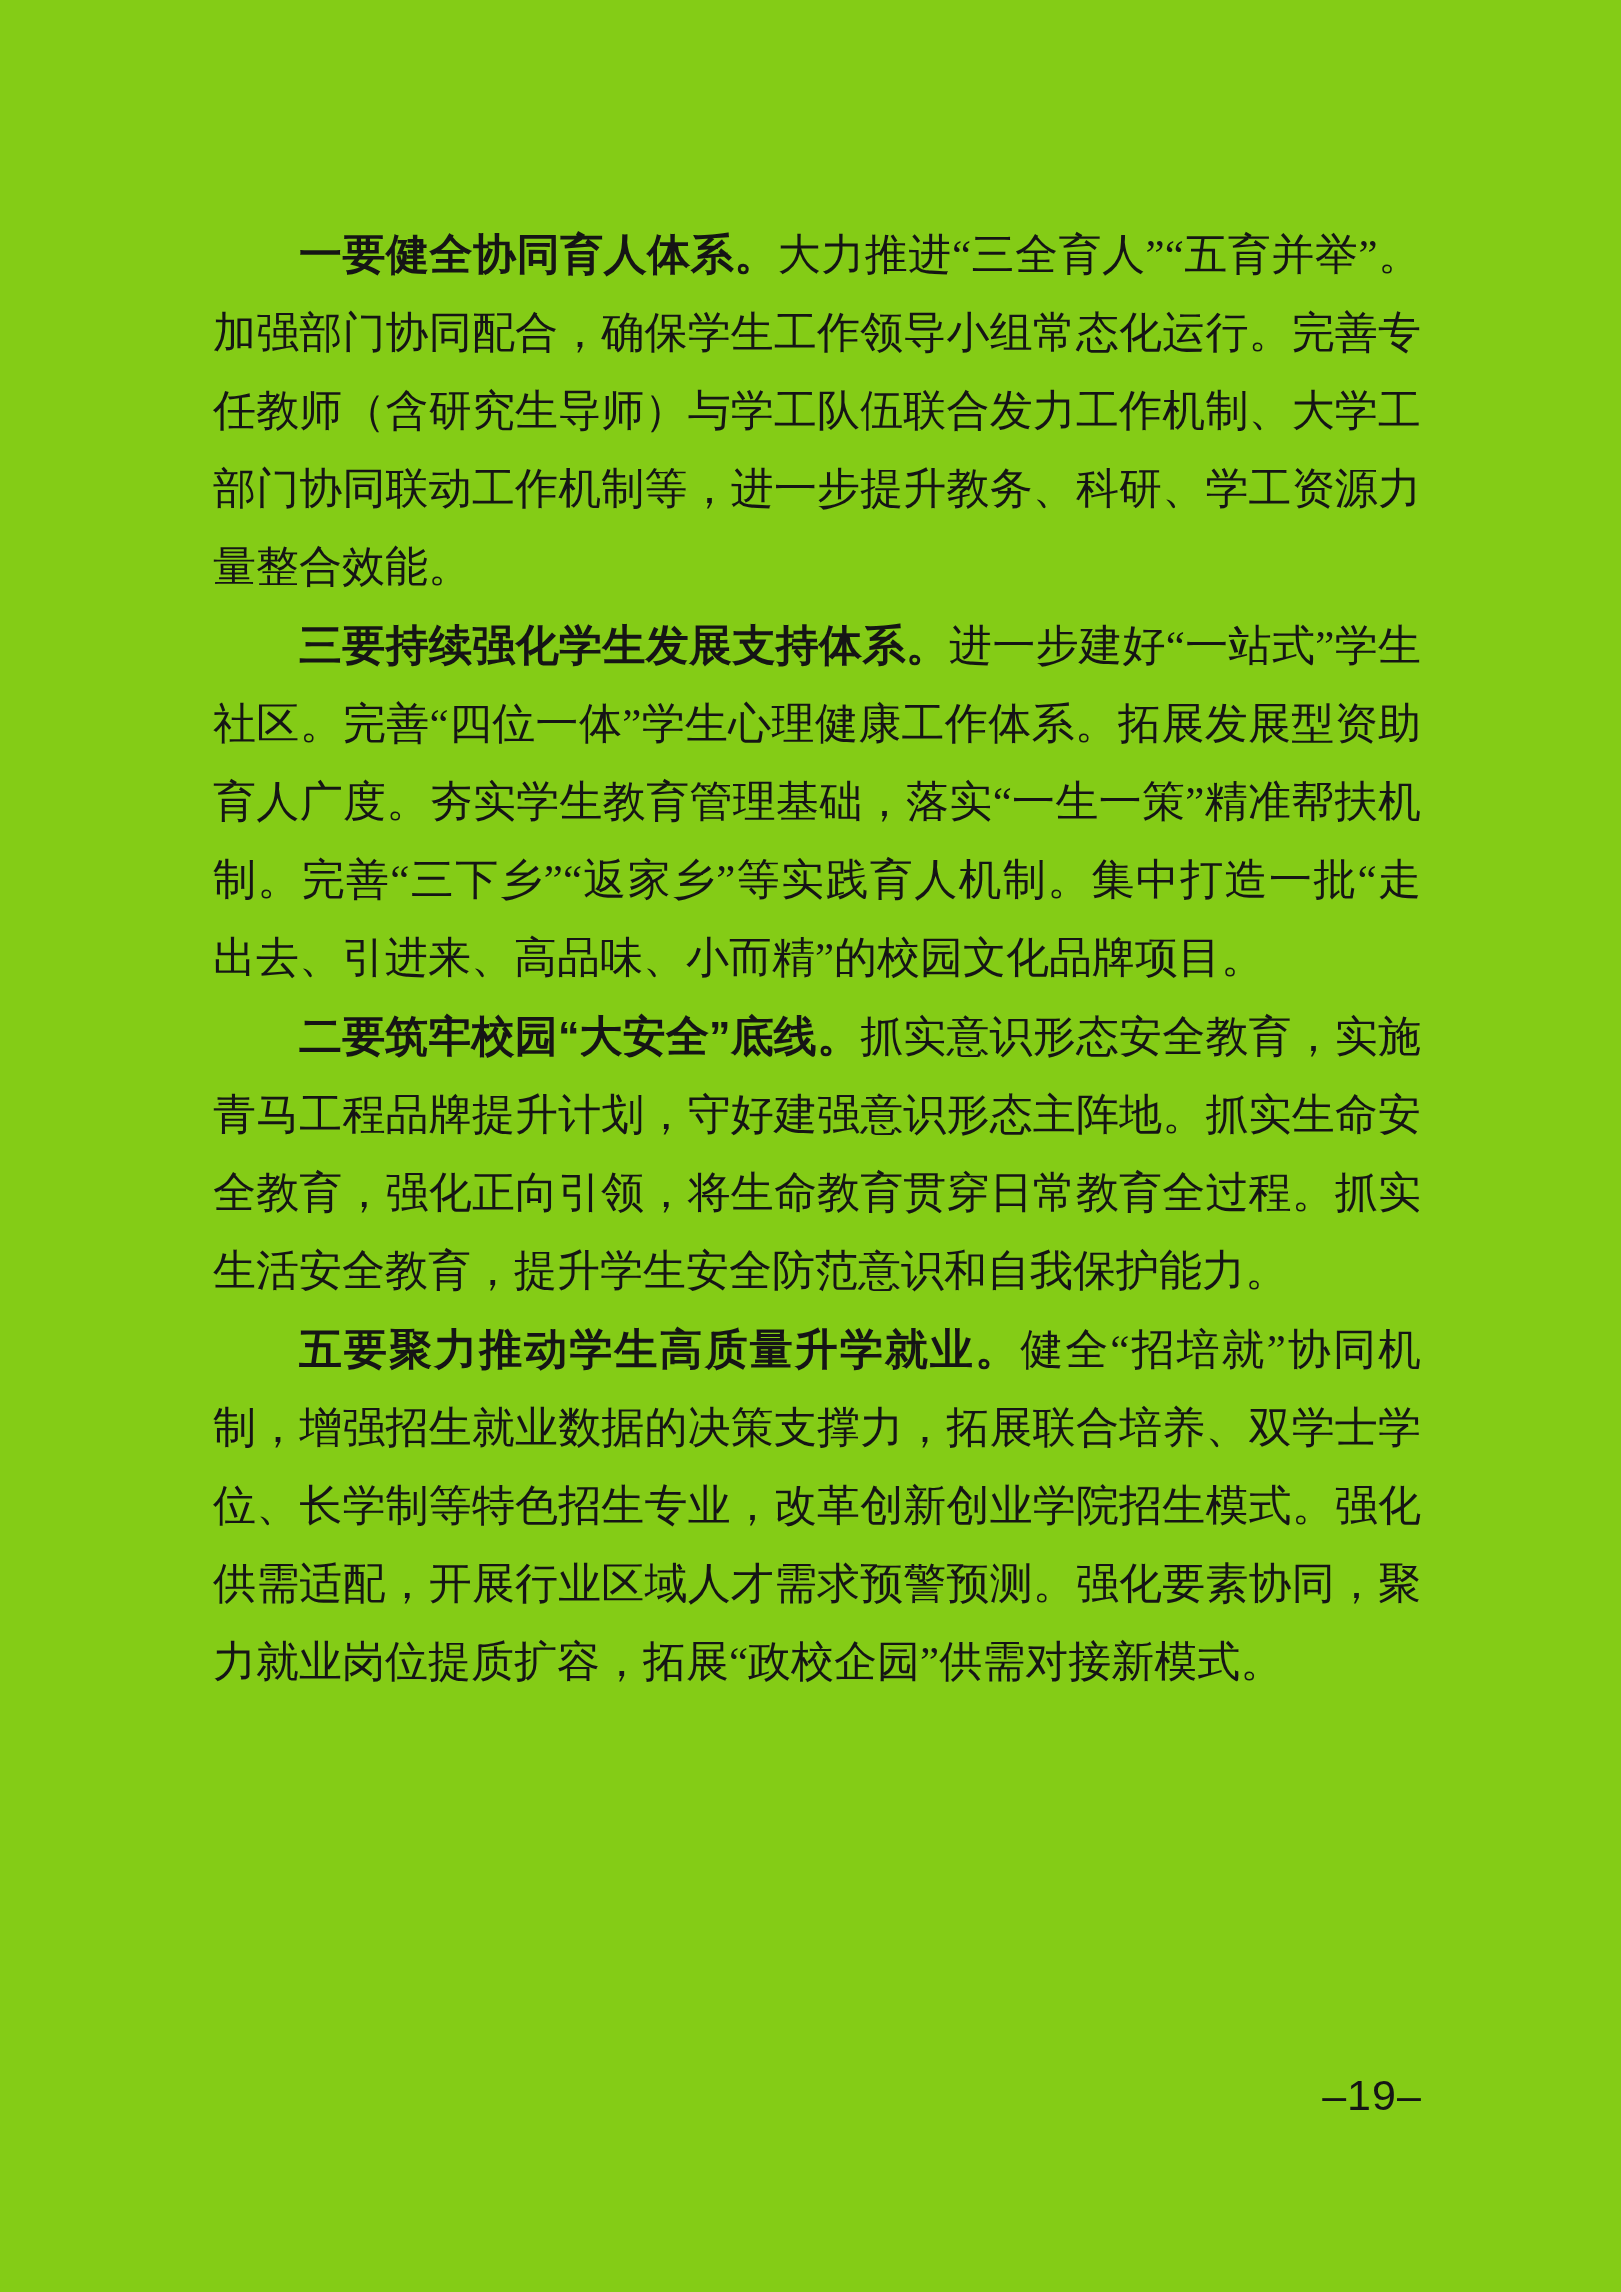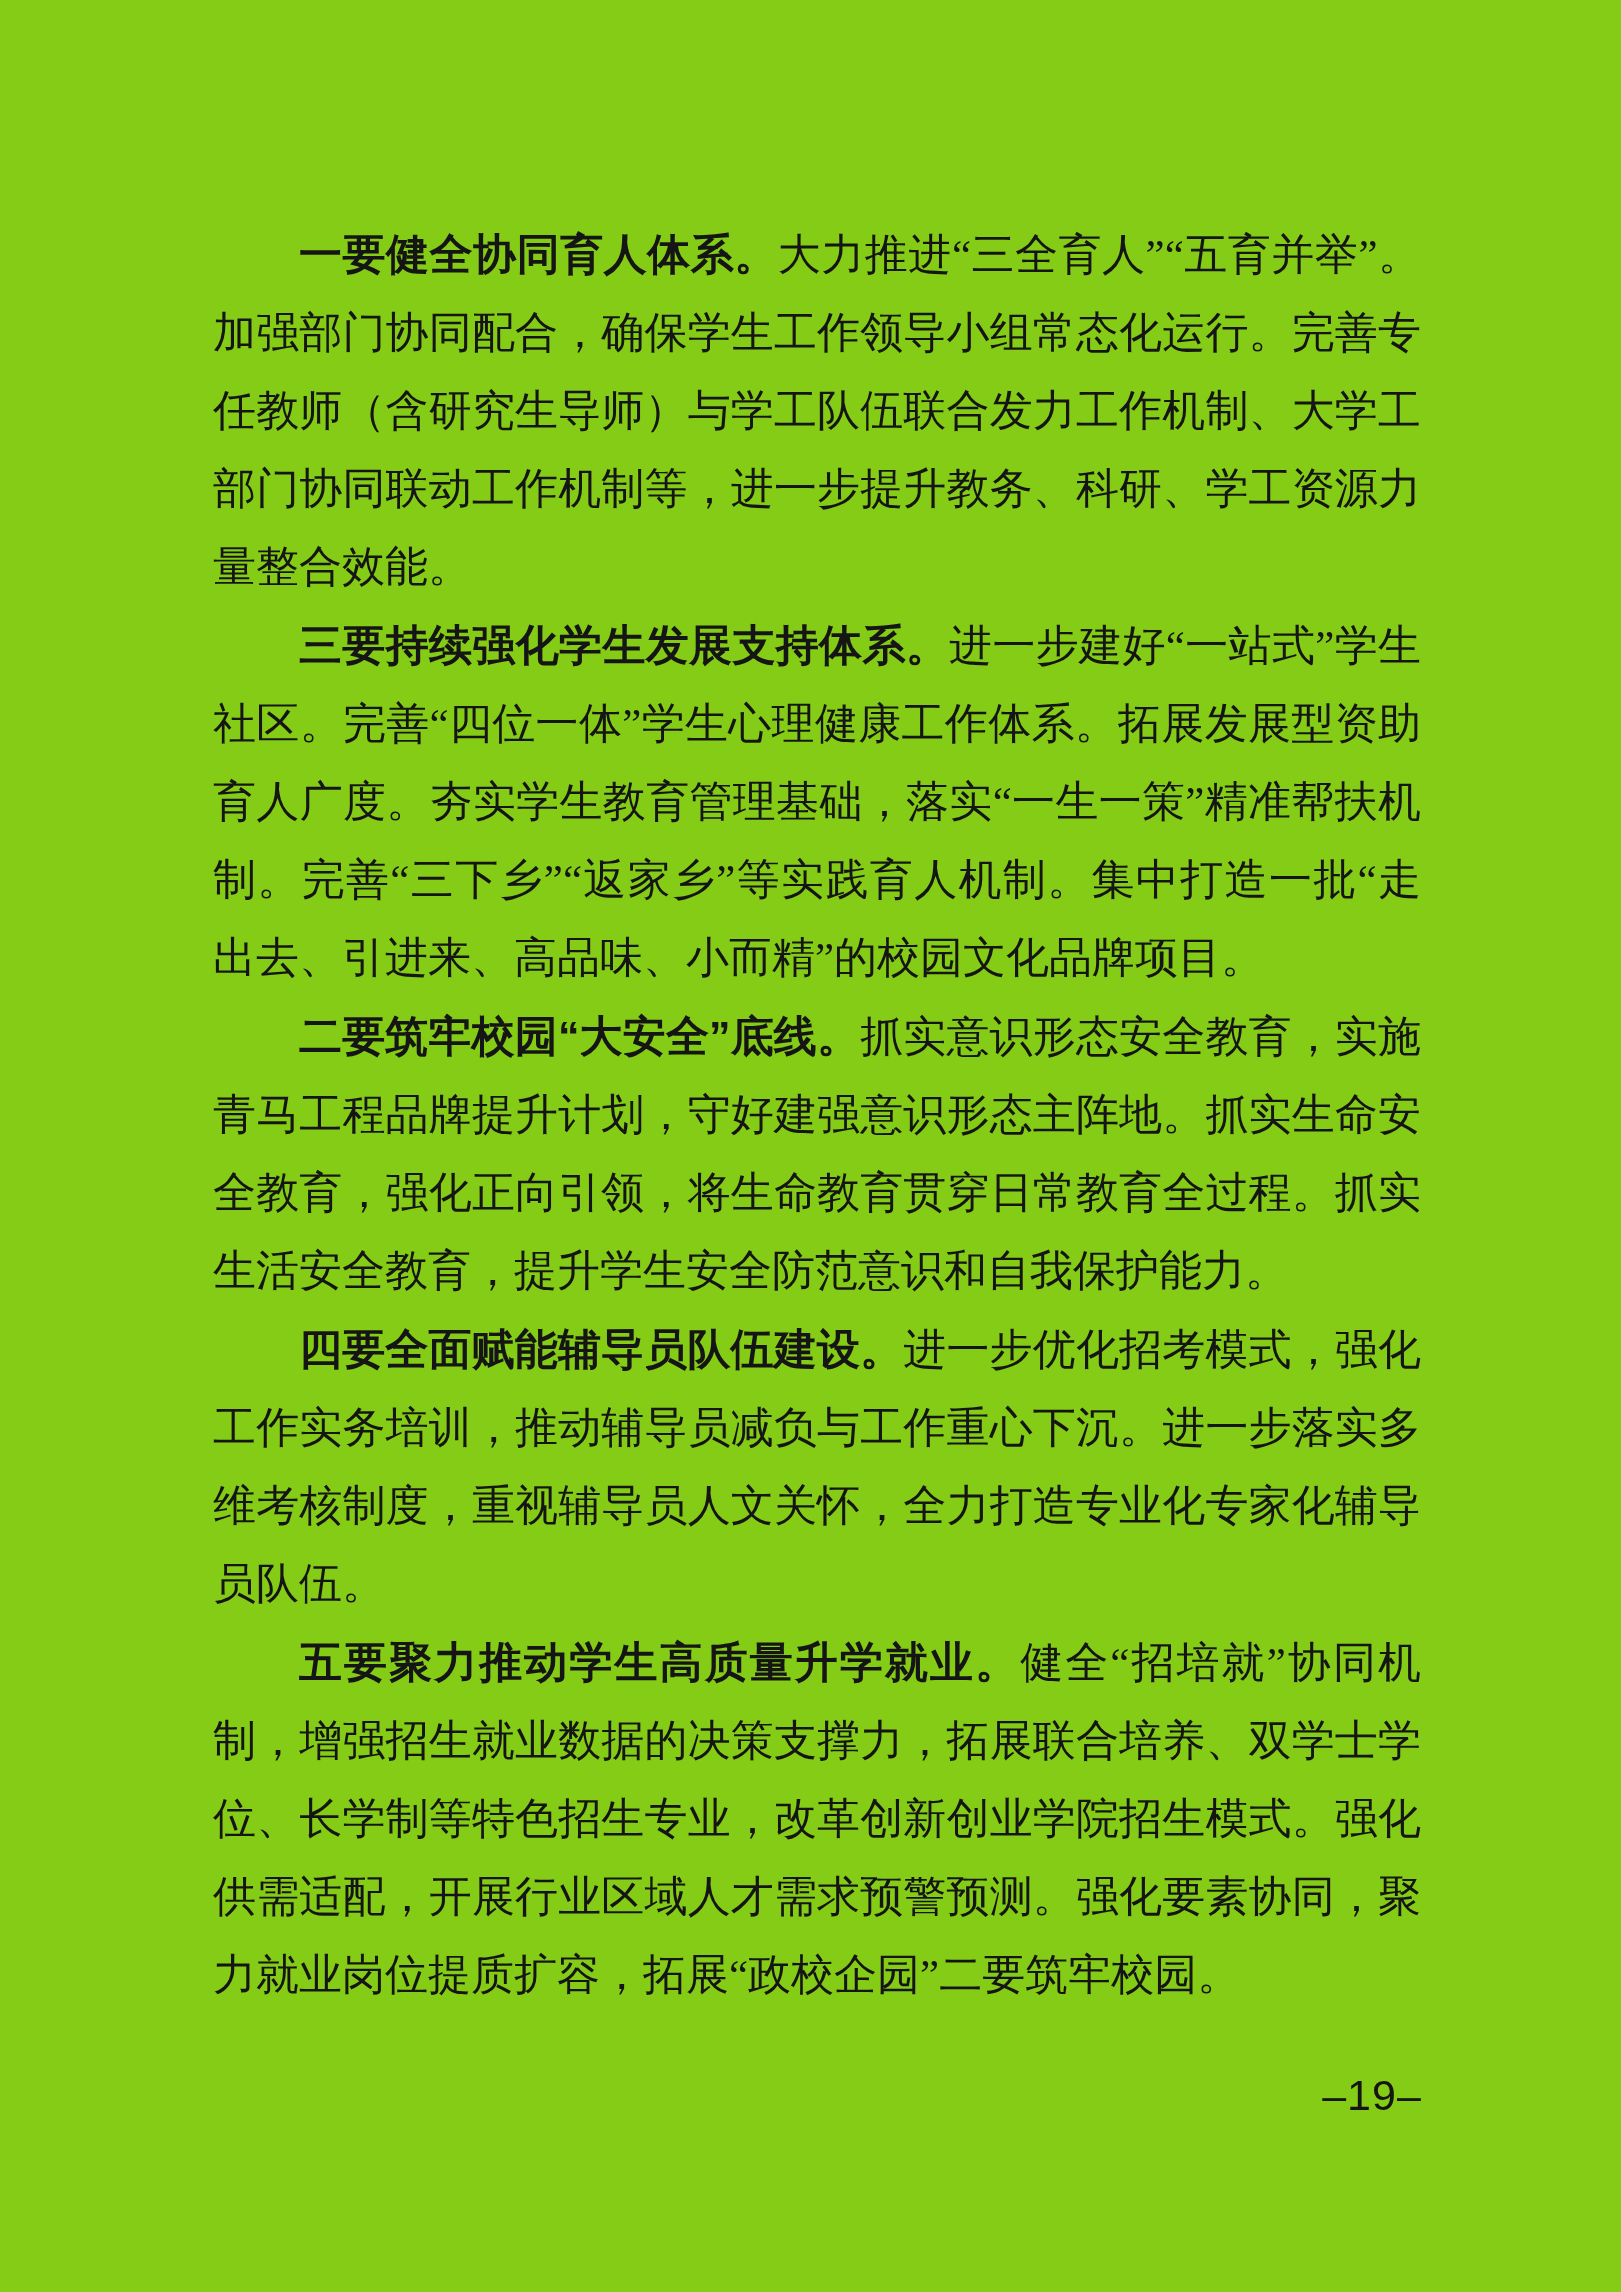--- a/index.html
+++ b/index.html
@@ -50,18 +50,17 @@
   }
 </style>
 </head>
 <body>
 
 <div class="page">
   <div class="text-block">
     <p class="para"><span class="lead">一要健全协同育人体系。</span><span class="body-text">大力推进“三全育人”“五育并举”。加强部门协同配合，确保学生工作领导小组常态化运行。完善专任教师（含研究生导师）与学工队伍联合发力工作机制、大学工部门协同联动工作机制等，进一步提升教务、科研、学工资源力量整合效能。</span></p>
     <p class="para"><span class="lead">三要持续强化学生发展支持体系。</span><span class="body-text">进一步建好“一站式”学生社区。完善“四位一体”学生心理健康工作体系。拓展发展型资助育人广度。夯实学生教育管理基础，落实“一生一策”精准帮扶机制。完善“三下乡”“返家乡”等实践育人机制。集中打造一批“走出去、引进来、高品味、小而精”的校园文化品牌项目。</span></p>
     <p class="para"><span class="lead">二要筑牢校园“大安全”底线。</span><span class="body-text">抓实意识形态安全教育，实施青马工程品牌提升计划，守好建强意识形态主阵地。抓实生命安全教育，强化正向引领，将生命教育贯穿日常教育全过程。抓实生活安全教育，提升学生安全防范意识和自我保护能力。</span></p>
-    <p class="para"><span class="lead">四要全面赋能辅导员队伍建设。</span><span class="body-text">进一步优化招考模式，强化工作实务培训，推动辅导员减负与工作重心下沉。进一步落实多维考核制度，重视辅导员人文关怀，全力打造专业化专家化辅导员队伍。</span></p>
-    <p class="para"><span class="lead">五要聚力推动学生高质量升学就业。</span><span class="body-text">健全“招培就”协同机制，增强招生就业数据的决策支撑力，拓展联合培养、双学士学位、长学制等特色招生专业，改革创新创业学院招生模式。强化供需适配，开展行业区域人才需求预警预测。强化要素协同，聚力就业岗位提质扩容，拓展“政校企园”二要筑牢校园。</span></p>
+    <p class="para"><span class="lead">五要聚力推动学生高质量升学就业。</span><span class="body-text">健全“招培就”协同机制，增强招生就业数据的决策支撑力，拓展联合培养、双学士学位、长学制等特色招生专业，改革创新创业学院招生模式。强化供需适配，开展行业区域人才需求预警预测。强化要素协同，聚力就业岗位提质扩容，拓展“政校企园”供需对接新模式。</span></p>
   </div>
   <div class="page-number">–19–</div>
 </div>
 
 
 </body></html>

